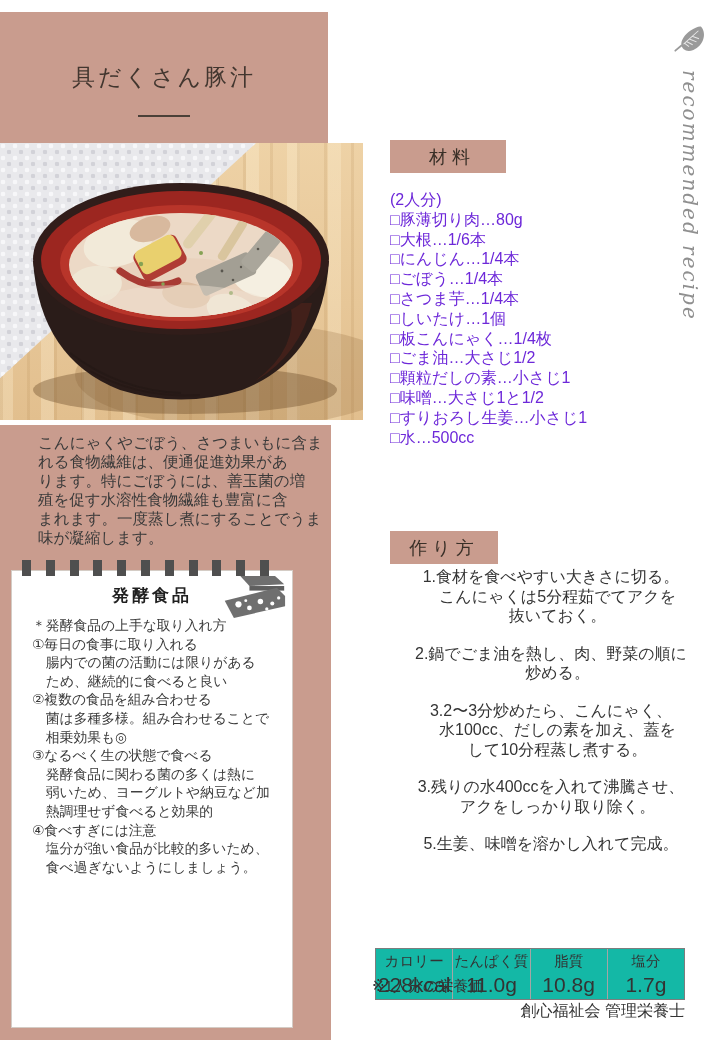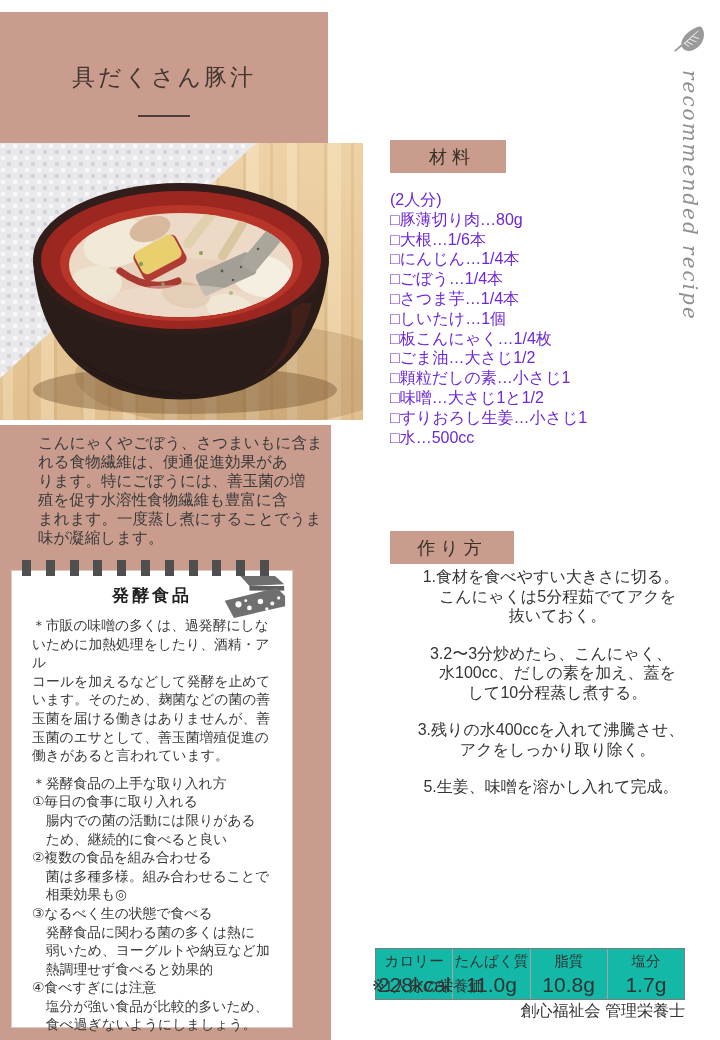--- a/index.html
+++ b/index.html
@@ -41,21 +41,21 @@
   .stitches{position:absolute;left:10px;top:-11px;width:262px;height:16px;
     background:repeating-linear-gradient(90deg,#4f4f4f 0 9px,rgba(0,0,0,0) 9px 23.8px);}
   .card-title{text-align:center;margin-top:13px;font-weight:bold;font-size:17px;letter-spacing:3px;color:#1f1f1f;}
   .cheese{position:absolute;right:6px;top:2px;}
   .card-body{position:absolute;left:20px;top:46px;width:248px;font-size:13.8px;line-height:18.6px;color:#3a3a3a;}
   .card-para{white-space:pre-line;margin-bottom:9px;}
   
   .sec-head{position:absolute;background:var(--accent,#c99c8e);display:flex;align-items:center;
     justify-content:center;font-size:18px;letter-spacing:5px;color:#3a3028;}
   .ing-head{left:390px;top:140px;width:108px;height:33px;padding-left:8px;}
-  .steps-head{left:390px;top:531px;width:124px;height:33px;}
+  .steps-head{left:390px;top:531px;width:108px;height:33px;}
   .ing-list{position:absolute;left:390px;top:190px;width:320px;font-size:16px;line-height:19.8px;color:#6d28d9;}
   .steps{position:absolute;left:390px;top:567px;width:322px;font-size:16px;line-height:19.5px;color:#343434;text-align:center;}
   .step{white-space:pre-line;margin-bottom:18px;padding-left:13px;text-indent:-13px;}
   
   .nutrition{position:absolute;left:375px;top:948px;width:308px;height:50px;border:1.5px solid #7d7d7d;
     display:flex;box-sizing:content-box;background:#14b8a6;}
   .nut-col{flex:1;display:flex;flex-direction:column;align-items:center;justify-content:center;}
   .nut-col + .nut-col{border-left:1px solid #a5a5a5;}
   .nut-label{font-size:14.5px;color:#333;}
   .nut-value{font-size:21px;color:#333;margin-top:2px;}
@@ -154,27 +154,20 @@
       <circle cx="18" cy="34" r="3.4" fill="#fff"></circle>
         <circle cx="30" cy="38" r="2.6" fill="#fff"></circle>
       <circle cx="42" cy="31" r="3" fill="#fff"></circle>
         <circle cx="55" cy="33" r="2.2" fill="#fff"></circle>
       <circle cx="62" cy="27" r="1.8" fill="#fff"></circle>
         <circle cx="26" cy="30" r="1.6" fill="#fff"></circle>
       <circle cx="49" cy="39" r="1.8" fill="#fff"></circle>
     </svg>
   </span>
   <div class="card-body">
-      <div class="card-para">＊市販の味噌の多くは、過発酵にしな
-いために加熱処理をしたり、酒精・アル
-コールを加えるなどして発酵を止めて
-います。そのため、麹菌などの菌の善
-玉菌を届ける働きはありませんが、善
-玉菌のエサとして、善玉菌増殖促進の
-働きがあると言われています。</div>
       <div class="card-para">＊発酵食品の上手な取り入れ方
 ①毎日の食事に取り入れる
 　腸内での菌の活動には限りがある
 　ため、継続的に食べると良い
 ②複数の食品を組み合わせる
 　菌は多種多様。組み合わせることで
 　相乗効果も◎
 ③なるべく生の状態で食べる
 　発酵食品に関わる菌の多くは熱に
 　弱いため、ヨーグルトや納豆など加
@@ -202,20 +195,22 @@
       <div>□すりおろし生姜…小さじ1</div>
       <div>□水…500cc</div>
     </div>
 </div>
 
 <div class="sec-head steps-head">作り方</div>
 <div class="steps">
     <div class="step">1.食材を食べやすい大きさに切る。
 こんにゃくは5分程茹でてアクを
 抜いておく。</div>
+    <div class="step">2.鍋でごま油を熱し、肉、野菜の順に
+炒める。</div>
     <div class="step">3.2〜3分炒めたら、こんにゃく、
 水100cc、だしの素を加え、蓋を
 して10分程蒸し煮する。</div>
     <div class="step">3.残りの水400ccを入れて沸騰させ、
 アクをしっかり取り除く。</div>
     <div class="step">5.生姜、味噌を溶かし入れて完成。</div>
   </div>
 
 <div class="nutrition">
     <div class="nut-col">

